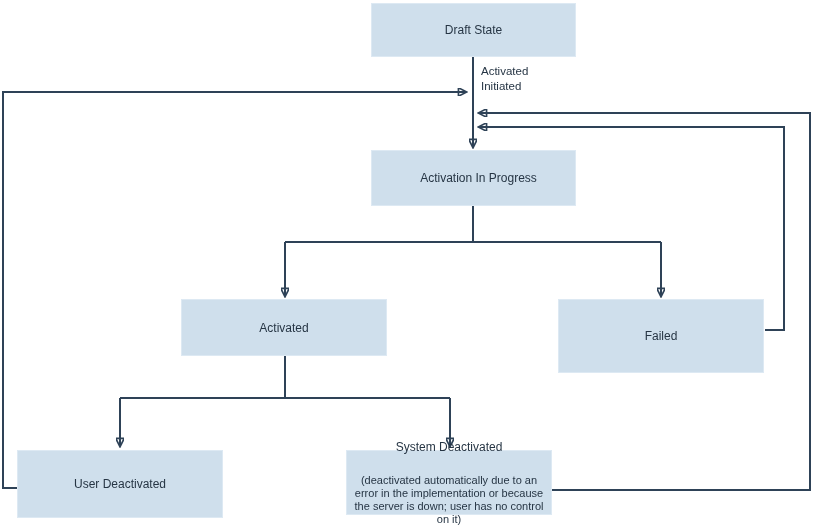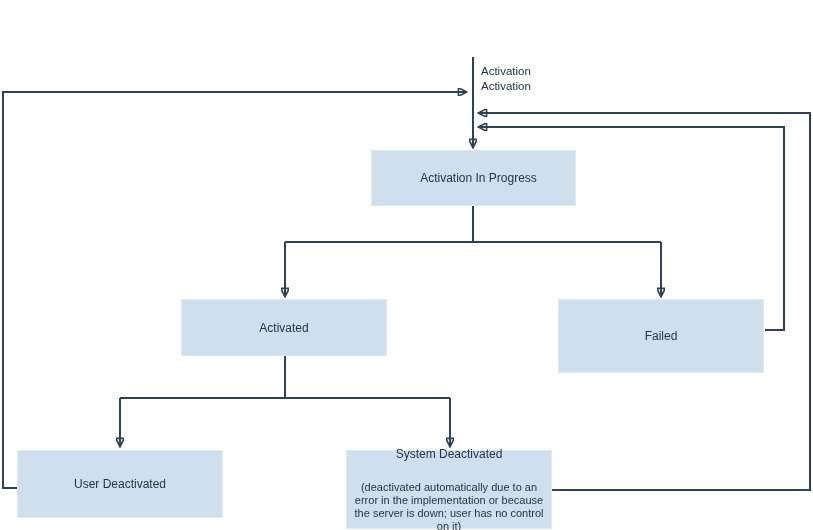--- a/index.html
+++ b/index.html
@@ -60,21 +60,21 @@
     font-size: 11.5px;
     line-height: 14.5px;
     color: var(--text-color, #263544);
   }
   
   .n-draft            { left: 371px; top: 3px;   width: 205px; height: 54px; }
   .n-in-progress      { left: 371px; top: 150px; width: 205px; height: 56px; padding-left: 16px; }
   .n-activated        { left: 181px; top: 299px; width: 206px; height: 57px; justify-content: center; }
   .n-failed           { left: 558px; top: 299px; width: 206px; height: 74px; }
   .n-user-deact       { left: 17px;  top: 450px; width: 206px; height: 68px; }
-  .n-system-deact     { left: 346px; top: 450px; width: 206px; height: 79px; gap: 20px; }
+  .n-system-deact     { left: 346px; top: 450px; width: 206px; height: 65px; gap: 20px; }
 </style>
 </head>
 <body>
 
 <div class="canvas">
 
   <svg class="edges" viewBox="0 0 813 530" xmlns="http://www.w3.org/2000/svg">
     <defs>
       <marker id="arrow" viewBox="0 0 10 10" refX="9" refY="5" markerWidth="5.5" markerHeight="4.2" orient="auto">
         <path class="arrowhead" d="M0,0 L10,5 L0,10 z"></path>
@@ -93,22 +93,25 @@
     <path d="M120 398 V446" marker-end="url(#arrow)"></path>
     <path d="M450 398 V446" marker-end="url(#arrow)"></path>
 
     <path d="M17 488 H3 V92 H466" marker-end="url(#arrow)"></path>
 
     <path d="M765 330 H784 V127 H479" marker-end="url(#arrow)"></path>
 
     <path d="M552 490 H810 V113 H479" marker-end="url(#arrow)"></path>
   </svg>
 
+  <div class="node n-draft">
+    <div class="node-title">Draft State</div>
+  </div>
 
-  <div class="edge-label">Activation Activation</div>
+  <div class="edge-label">Activated Initiated</div>
 
   <div class="node n-in-progress">
     <div class="node-title">Activation In Progress</div>
   </div>
 
   <div class="node n-activated">
     <div class="node-title">Activated</div>
   </div>
 
   <div class="node n-failed">

